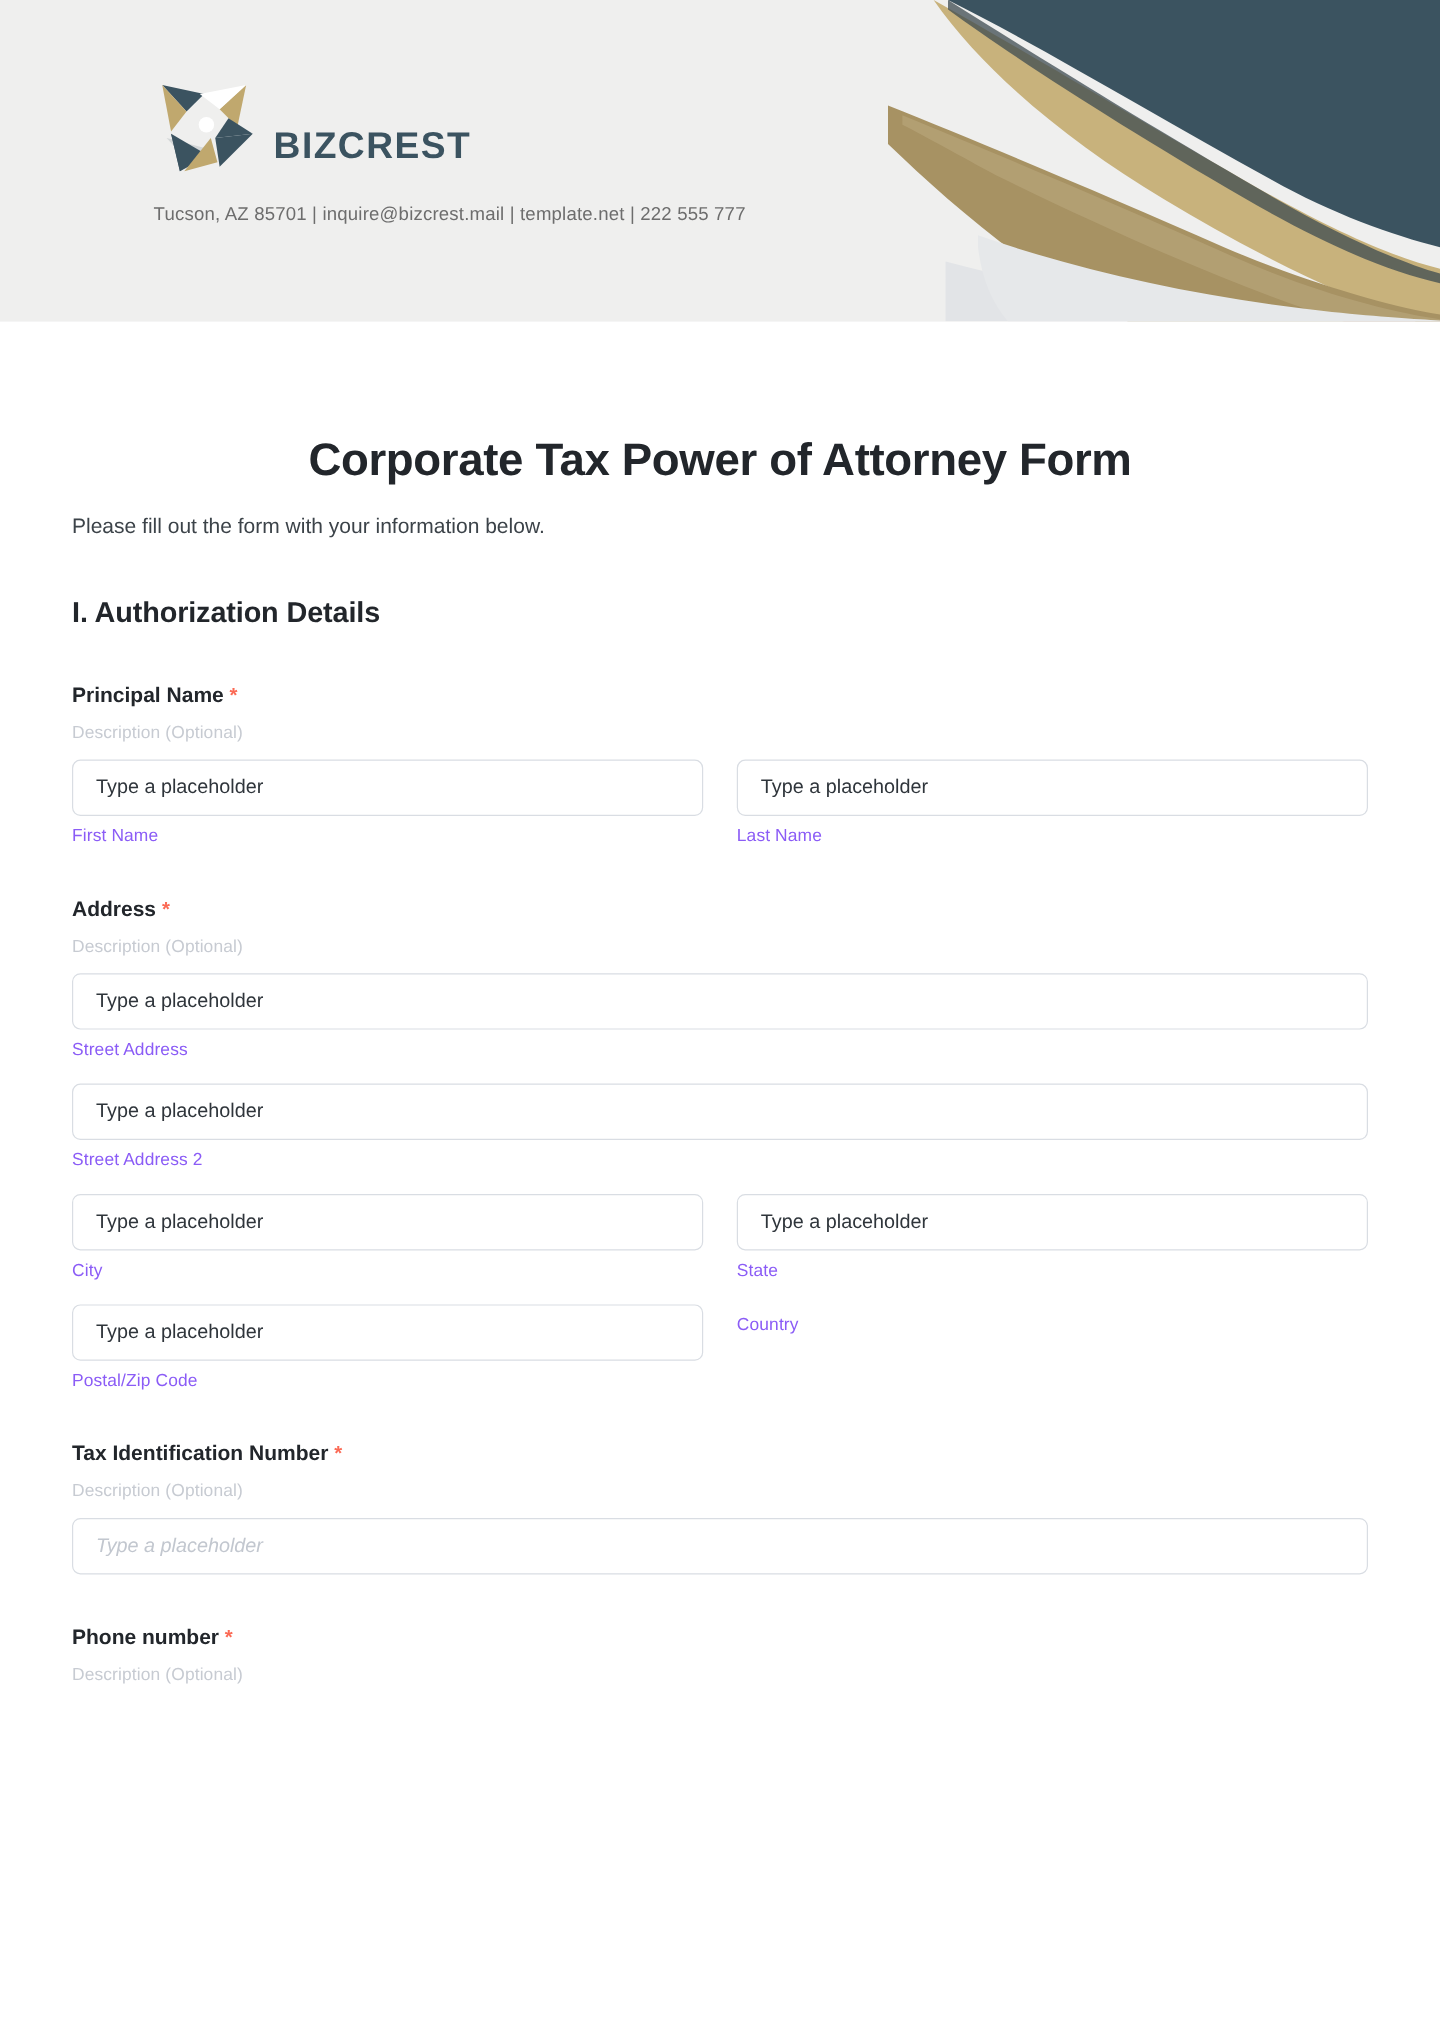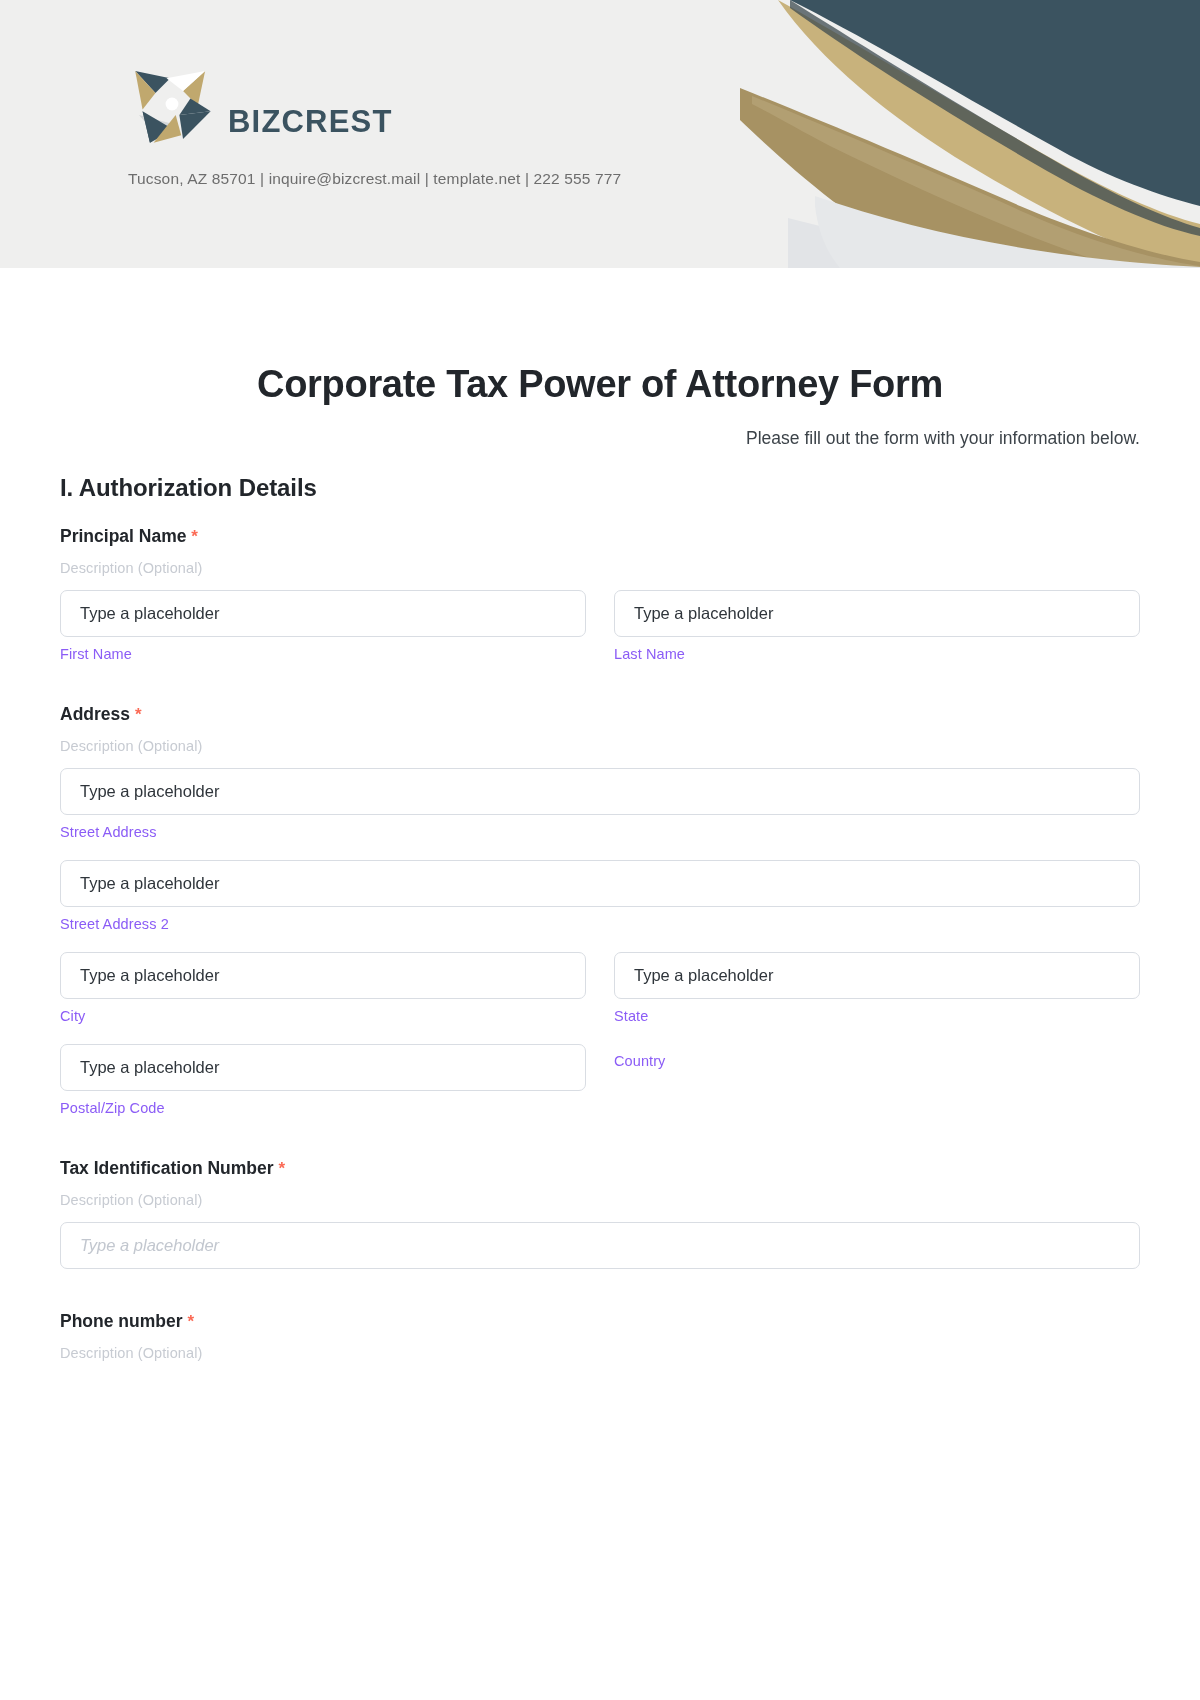--- a/index.html
+++ b/index.html
@@ -47,35 +47,35 @@
   .form-title {
     margin-top: 95px;
     text-align: center;
     font-size: 38px;
     font-weight: bold;
     color: #22262b;
     letter-spacing: -0.3px;
   }
   .form-subtitle {
     margin-top: 22px;
-    text-align: right;
+    text-align: left;
     font-size: 17.5px;
     color: #3c4349;
     font-weight: normal;
   }
   .section-heading {
-    margin-top: 25px;
+    margin-top: 48px;
     font-size: 24px;
     font-weight: bold;
     color: #22262b;
     letter-spacing: -0.1px;
   }
 
   .field-block { margin-top: 42px; }
-  .field-block.first { margin-top: 24px; }
+  .field-block.first { margin-top: 44px; }
 
   .field-label {
     font-size: 17.5px;
     font-weight: bold;
     color: #22262b;
     margin-bottom: 13px;
   }
   .req-star { color: #fb6a55; font-weight: bold; font-size: 17px; }
   .field-desc {
     font-size: 14.5px;

